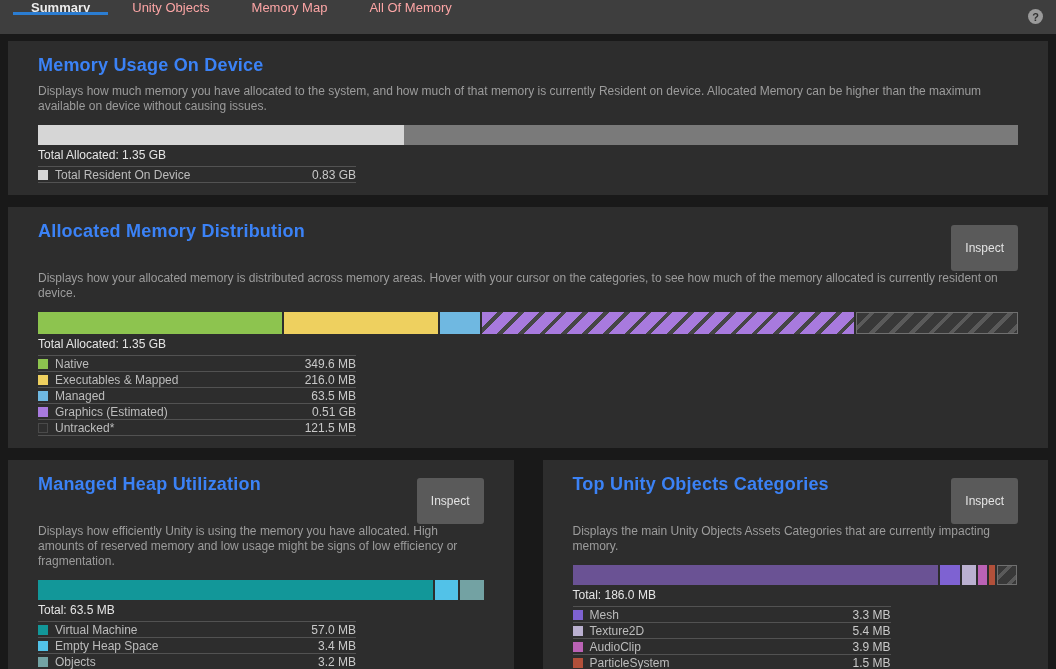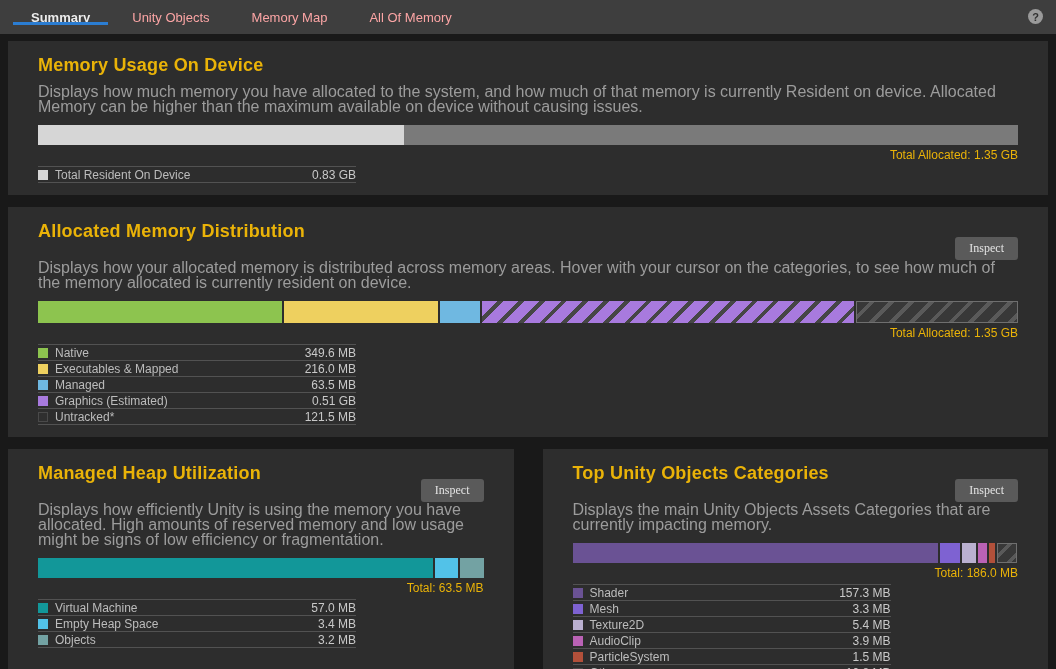--- a/index.html
+++ b/index.html
@@ -8,21 +8,21 @@
     width: 1056px; height: 669px;
     background: #191919;
     font-family: "Liberation Sans", sans-serif;
     overflow: hidden;
     -webkit-font-smoothing: antialiased;
   }
 
   
   .tabbar {
     height: 34px; background: #3e3e3e;
-    display: flex; align-items: center;
+    display: flex; align-items: flex-start;
     padding-left: 10px; position: relative;
   }
   .tab {
     padding: 0 21px; display: flex; align-items: center;
     font-size: 13px; color: #fca5a5; position: relative; cursor: default;
   }
   .tab.active { color: #ececec; font-weight: 700; }
   .tab.active::after {
     content: ""; position: absolute; left: 3px; right: 3px; bottom: 0;
     height: 3px; background: #2b7dd2;
@@ -40,39 +40,39 @@
   .section {
     background: #2d2d2d;
     padding: 10px 30px 12px 30px;
     margin-bottom: 12px;
   }
   .cards { display: flex; gap: 29px; margin-bottom: 12px; }
   .cards .section { flex: 1; margin-bottom: 0; }
 
   .sec-head { display: flex; justify-content: space-between; align-items: flex-start; }
   h2 {
-    font-size: 18px; font-weight: 600; color: #eab308;
+    font-size: 18px; font-weight: 600; color: #3b82f6;
     margin: 4px 0 8px 0; letter-spacing: 0.2px;
   }
   .inspect {
     background: #5a5a5a; color: #e3e3e3;
     border: none; border-radius: 3px;
-    font-family: Liberation Serif, serif;
-    font-size: 12px; padding: 4px 14px; margin-top: 20px;
+    font-family: Liberation Sans, sans-serif;
+    font-size: 12px; padding: 16px 14px; margin-top: 8px;
     cursor: default;
   }
   .desc {
-    font-size: 16px; line-height: 15px; color: #9c9c9c;
+    font-size: 12px; line-height: 15px; color: #9c9c9c;
     margin: 0 0 11px 0;
   }
   .bar { display: flex; width: 100%; }
   .seg { height: 100%; }
   .total {
-    font-size: 12px; color: #eab308;
-    text-align: right; margin-top: 3px; margin-bottom: 4px;
+    font-size: 12px; color: #e5e5e5;
+    text-align: left; margin-top: 3px; margin-bottom: 4px;
   }
   .legend { width: 318px; border-top: 1px solid #525252; }
   .lrow {
     display: flex; align-items: center; height: 16px;
     border-bottom: 1px solid #525252;
     font-size: 12px; color: #bcbcbc; justify-content: center;
   }
   .swatch { width: 10px; height: 10px; margin-right: 7px; flex: none; }
   .llabel { white-space: nowrap; }
   .lval { margin-left: auto; color: #c9c9c9; }
@@ -195,25 +195,20 @@
           <div class="seg" style="width: 82%; background: rgb(106, 82, 148);"></div>
           <div class="seg" style="width: 4.5%; background: rgb(126, 98, 210);"></div>
           <div class="seg" style="width: 3.1%; background: rgb(186, 176, 208);"></div>
           <div class="seg" style="width: 2.2%; background: rgb(186, 98, 181);"></div>
           <div class="seg" style="width: 1.3%; background: rgb(178, 80, 58);"></div>
           <div class="seg" style="width: 4.5%; background: repeating-linear-gradient(135deg, rgb(56, 56, 56) 0px, rgb(56, 56, 56) 8px, rgb(90, 90, 90) 8px, rgb(90, 90, 90) 12px); box-shadow: rgb(111, 111, 111) 0px 0px 0px 1px inset;"></div>
         </div>
       <div class="total">Total: 186.0 MB</div>
       <div class="legend">
           <div class="lrow">
-            <span class="swatch" style="background: rgb(106, 82, 148);"></span>
-            <span class="llabel">Shader</span>
-            <span class="lval">157.3 MB</span>
-          </div>
-          <div class="lrow">
             <span class="swatch" style="background: rgb(126, 98, 210);"></span>
             <span class="llabel">Mesh</span>
             <span class="lval">3.3 MB</span>
           </div>
           <div class="lrow">
             <span class="swatch" style="background: rgb(186, 176, 208);"></span>
             <span class="llabel">Texture2D</span>
             <span class="lval">5.4 MB</span>
           </div>
           <div class="lrow">

